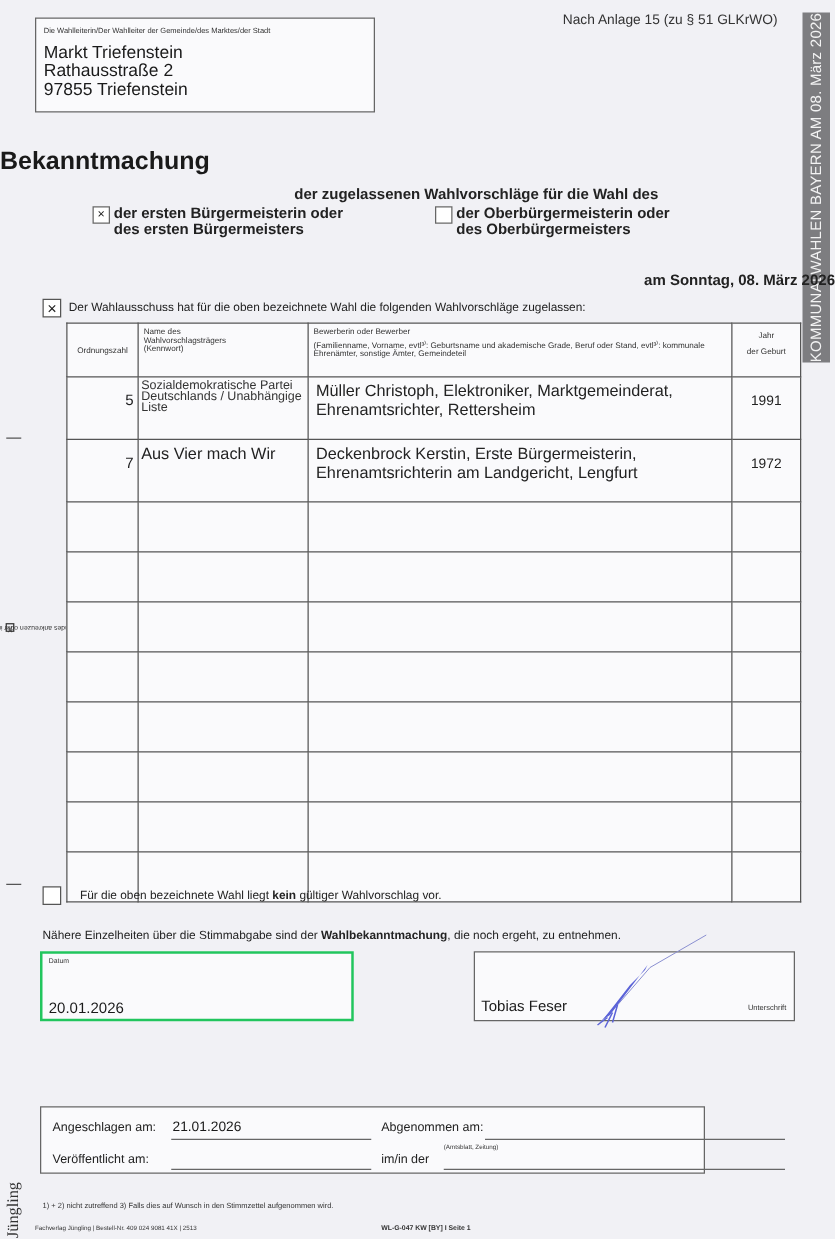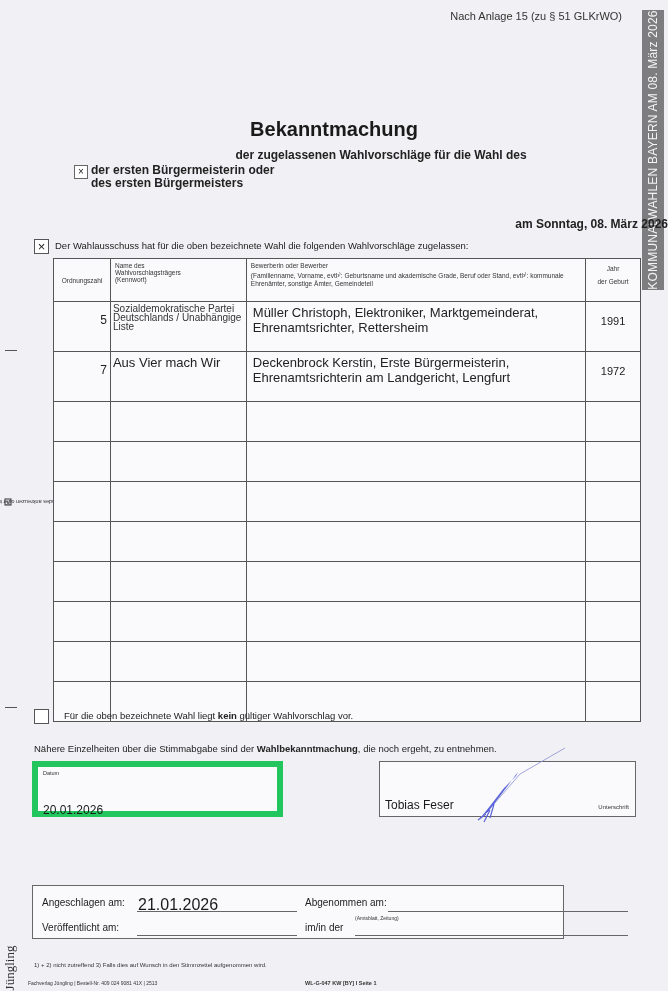--- a/index.html
+++ b/index.html
@@ -44,21 +44,21 @@
       position: absolute; left: 50%; top: 50%;
       transform: translate(-50%, -50%) rotate(-90deg);
       white-space: nowrap; font-size: 5.5px; color: #333;
     }
     .left-vert .lv-box {
       display: inline-block; width: 7px; height: 7px; border: 1px solid #333; font-size: 6px;
       line-height: 5px; text-align: center; margin-right: 3px; vertical-align: middle;
     }
 
     
-    .title { position: absolute; left: 0; width: 668px; top: 118px; text-align: center; font-weight: bold; font-size: 20px; color: #1a1a1a; }
+    .title { position: absolute; left: 0; width: 668px; top: 118px; font-weight: bold; font-size: 20px; color: #1a1a1a; }
     .subtitle { position: absolute; left: 0; width: 668px; top: 148px; text-align: center; font-weight: bold; font-size: 12px; color: #222; margin-left: 47px; }
     .opt { position: absolute; top: 164px; font-weight: bold; font-size: 12px; line-height: 13px; color: #222; }
     .opt .cb {
       position: absolute; left: -17px; top: 1px; width: 14px; height: 14px;
       border: 1px solid #666; background: #fff; font-size: 10px; line-height: 12px; text-align: center; font-weight: normal;
     }
     .opt1 { left: 91px; }
     .opt2 { left: 365px; }
     .date-line { position: absolute; left: 0; width: 668px; top: 217px; text-align: right; font-weight: bold; font-size: 12px; color: #222; }
 
@@ -86,51 +86,59 @@
     td.t-name .big { font-size: 13px; line-height: 15px; color: #222; padding-top: 1px; }
     td.t-bew { font-size: 13px; line-height: 15px; padding: 3px 6px 16px 6px; color: #222; }
     td.t-year { text-align: center; font-size: 11px; padding-top: 13px; color: #222; }
     tr.empty td { height: 40px; }
 
     .nokein { position: absolute; left: 34px; top: 709px; font-size: 9.5px; color: #222; }
     .nokein .cb-big { width: 15px; height: 15px; margin-right: 15px; }
 
     .details { position: absolute; left: 34px; top: 743px; font-size: 9.5px; color: #222; white-space: nowrap; }
 
-    .date-box { position: absolute; left: 32px; top: 761px; width: 251px; height: 56px; border: 6px solid #22c55e; background: #fafafc; }
+    .date-box { position: absolute; left: 32px; top: 761px; width: 251px; height: 56px; border: 2px solid #22c55e; background: #fafafc; }
     .date-box .lbl { position: absolute; left: 5px; top: 3px; font-size: 5.5px; color: #333; }
     .date-box .val { position: absolute; left: 5px; top: 36px; font-size: 12px; color: #1a1a1a; }
 
     .sig-box { position: absolute; left: 379px; top: 761px; width: 257px; height: 56px; border: 1px solid #666; background: #fafafc; }
     .sig-box .name { position: absolute; left: 5px; top: 36px; font-size: 12px; color: #1a1a1a; }
     .sig-box .lbl { position: absolute; right: 6px; top: 42px; font-size: 6px; color: #333; }
     .sig-box svg { position: absolute; left: 80px; top: -16px; }
 
     .post-box { position: absolute; left: 32px; top: 885px; width: 532px; height: 54px; border: 1px solid #666; background: #fafafc; font-size: 10px; color: #222; }
     .post-box .f { position: absolute; }
     .post-box .line { position: absolute; height: 1px; background: #666; }
-    .post-box .val { position: absolute; font-size: 16px; color: #1a1a1a; }
+    .post-box .val { position: absolute; font-size: 11px; color: #1a1a1a; }
     .post-box .tiny { position: absolute; font-size: 5px; color: #333; }
 
     .footnote { position: absolute; left: 34px; top: 962px; font-size: 6px; color: #333; }
     .footer-left { position: absolute; left: 28px; top: 980px; font-size: 5px; color: #333; }
     .footer-right { position: absolute; left: 305px; top: 980px; font-size: 5.5px; font-weight: bold; color: #333; }
     .brand {
       position: absolute; left: 2px; top: 948px; width: 16px; height: 40px;
     }
     .brand span {
       position: absolute; left: 50%; top: 50%; transform: translate(-50%, -50%) rotate(-90deg);
       font-family: "Liberation Serif", serif; font-size: 13px; color: #333; white-space: nowrap;
     }
   </style>
 </head>
 <body>
 
 <div class="page">
 
+  <div class="addr-box">
+    <div class="addr-label">Die Wahlleiterin/Der Wahlleiter der Gemeinde/des Marktes/der Stadt</div>
+    <div class="addr-lines">
+      <div>Markt Triefenstein</div>
+      <div>Rathausstraße 2</div>
+      <div>97855 Triefenstein</div>
+    </div>
+  </div>
 
   <div class="anlage">Nach Anlage 15 (zu § 51 GLKrWO)</div>
 
   <div class="side-band">
     <span>KOMMUNALWAHLEN BAYERN AM 08. März 2026</span>
   </div>
 
   <div class="left-dash" style="top:350px"></div>
   <div class="left-vert">
     <span>
@@ -140,20 +148,25 @@
   </div>
   <div class="left-dash" style="top:707px"></div>
 
   <div class="title">Bekanntmachung</div>
   <div class="subtitle">der zugelassenen Wahlvorschläge für die Wahl des</div>
 
   <div class="opt opt1">
     <span class="cb">×</span>
     <div>der ersten Bürgermeisterin oder</div>
     <div>des ersten Bürgermeisters</div>
+  </div>
+  <div class="opt opt2">
+    <span class="cb"></span>
+    <div>der Oberbürgermeisterin oder</div>
+    <div>des Oberbürgermeisters</div>
   </div>
 
   <div class="date-line">am Sonntag, 08. März 2026</div>
 
   <div class="admit-row">
     <span class="cb-big">×</span><span>Der Wahlausschuss hat für die oben bezeichnete Wahl die folgenden Wahlvorschläge zugelassen:</span>
   </div>
 
   <table class="cand">
     <thead>

